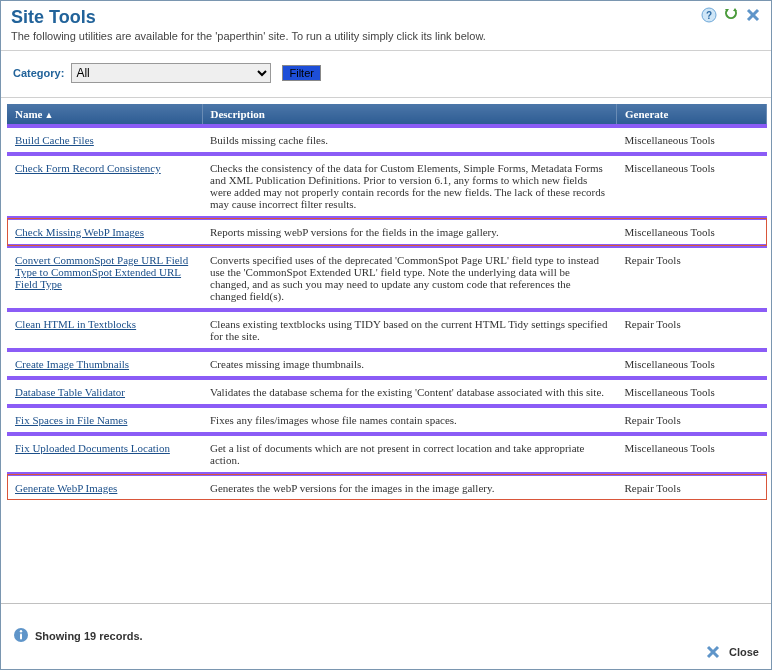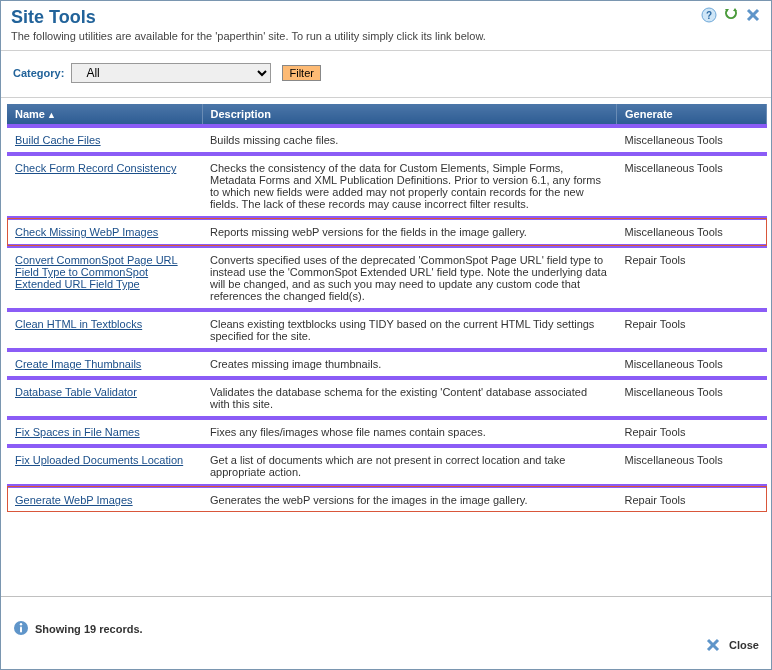--- a/index.html
+++ b/index.html
@@ -41,41 +41,42 @@
     padding: 12px 12px 14px 12px;
     border-bottom: 1px solid #d0d0d0;
   }
   .filter-row label {
     color: #22639a;
     font-weight: bold;
     margin-right: 4px;
   }
   .filter-row select {
     font-size: 12px;
-    padding: 1px 10px;
+    padding: 1px 0;
     min-width: 200px;
     border: 1px solid #999;
   }
   .filter-btn {
     font-size: 11px;
     padding: 1px 6px;
     margin-left: 8px;
     border: 1px solid #888;
-    background: #fdba74;
+    background: #1d4ed8;
     cursor: pointer;
   }
   .table-wrap {
     height: 512px;
     overflow-y: scroll;
     margin: 6px 4px 4px 6px;
   }
   table {
     width: 100%;
     border-collapse: collapse;
     table-layout: fixed;
+    font-family: Liberation Serif, serif;
   }
   th {
     background: linear-gradient(#4b76a8, #2d5c93);
     color: #fff;
     text-align: left;
     font-size: 11px;
     padding: 4px 8px;
     border-right: 1px solid #6a8cb5;
     font-weight: bold;
   }
@@ -96,21 +97,21 @@
   }
   tr.highlight td {
     position: relative;
   }
   tr.highlight {
     outline: 1px solid #d9563a;
     outline-offset: -1px;
   }
   .footer {
     position: absolute;
-    left: 0; right: 0; bottom: 8px;
+    left: 0; right: 0; bottom: 1px;
     border-top: 1px solid #c0c0c0;
     padding: 8px 12px;
     display: flex;
     justify-content: space-between;
     align-items: center;
     background: #fff;
   }
   .footer-left {
     display: flex;
     align-items: center;

